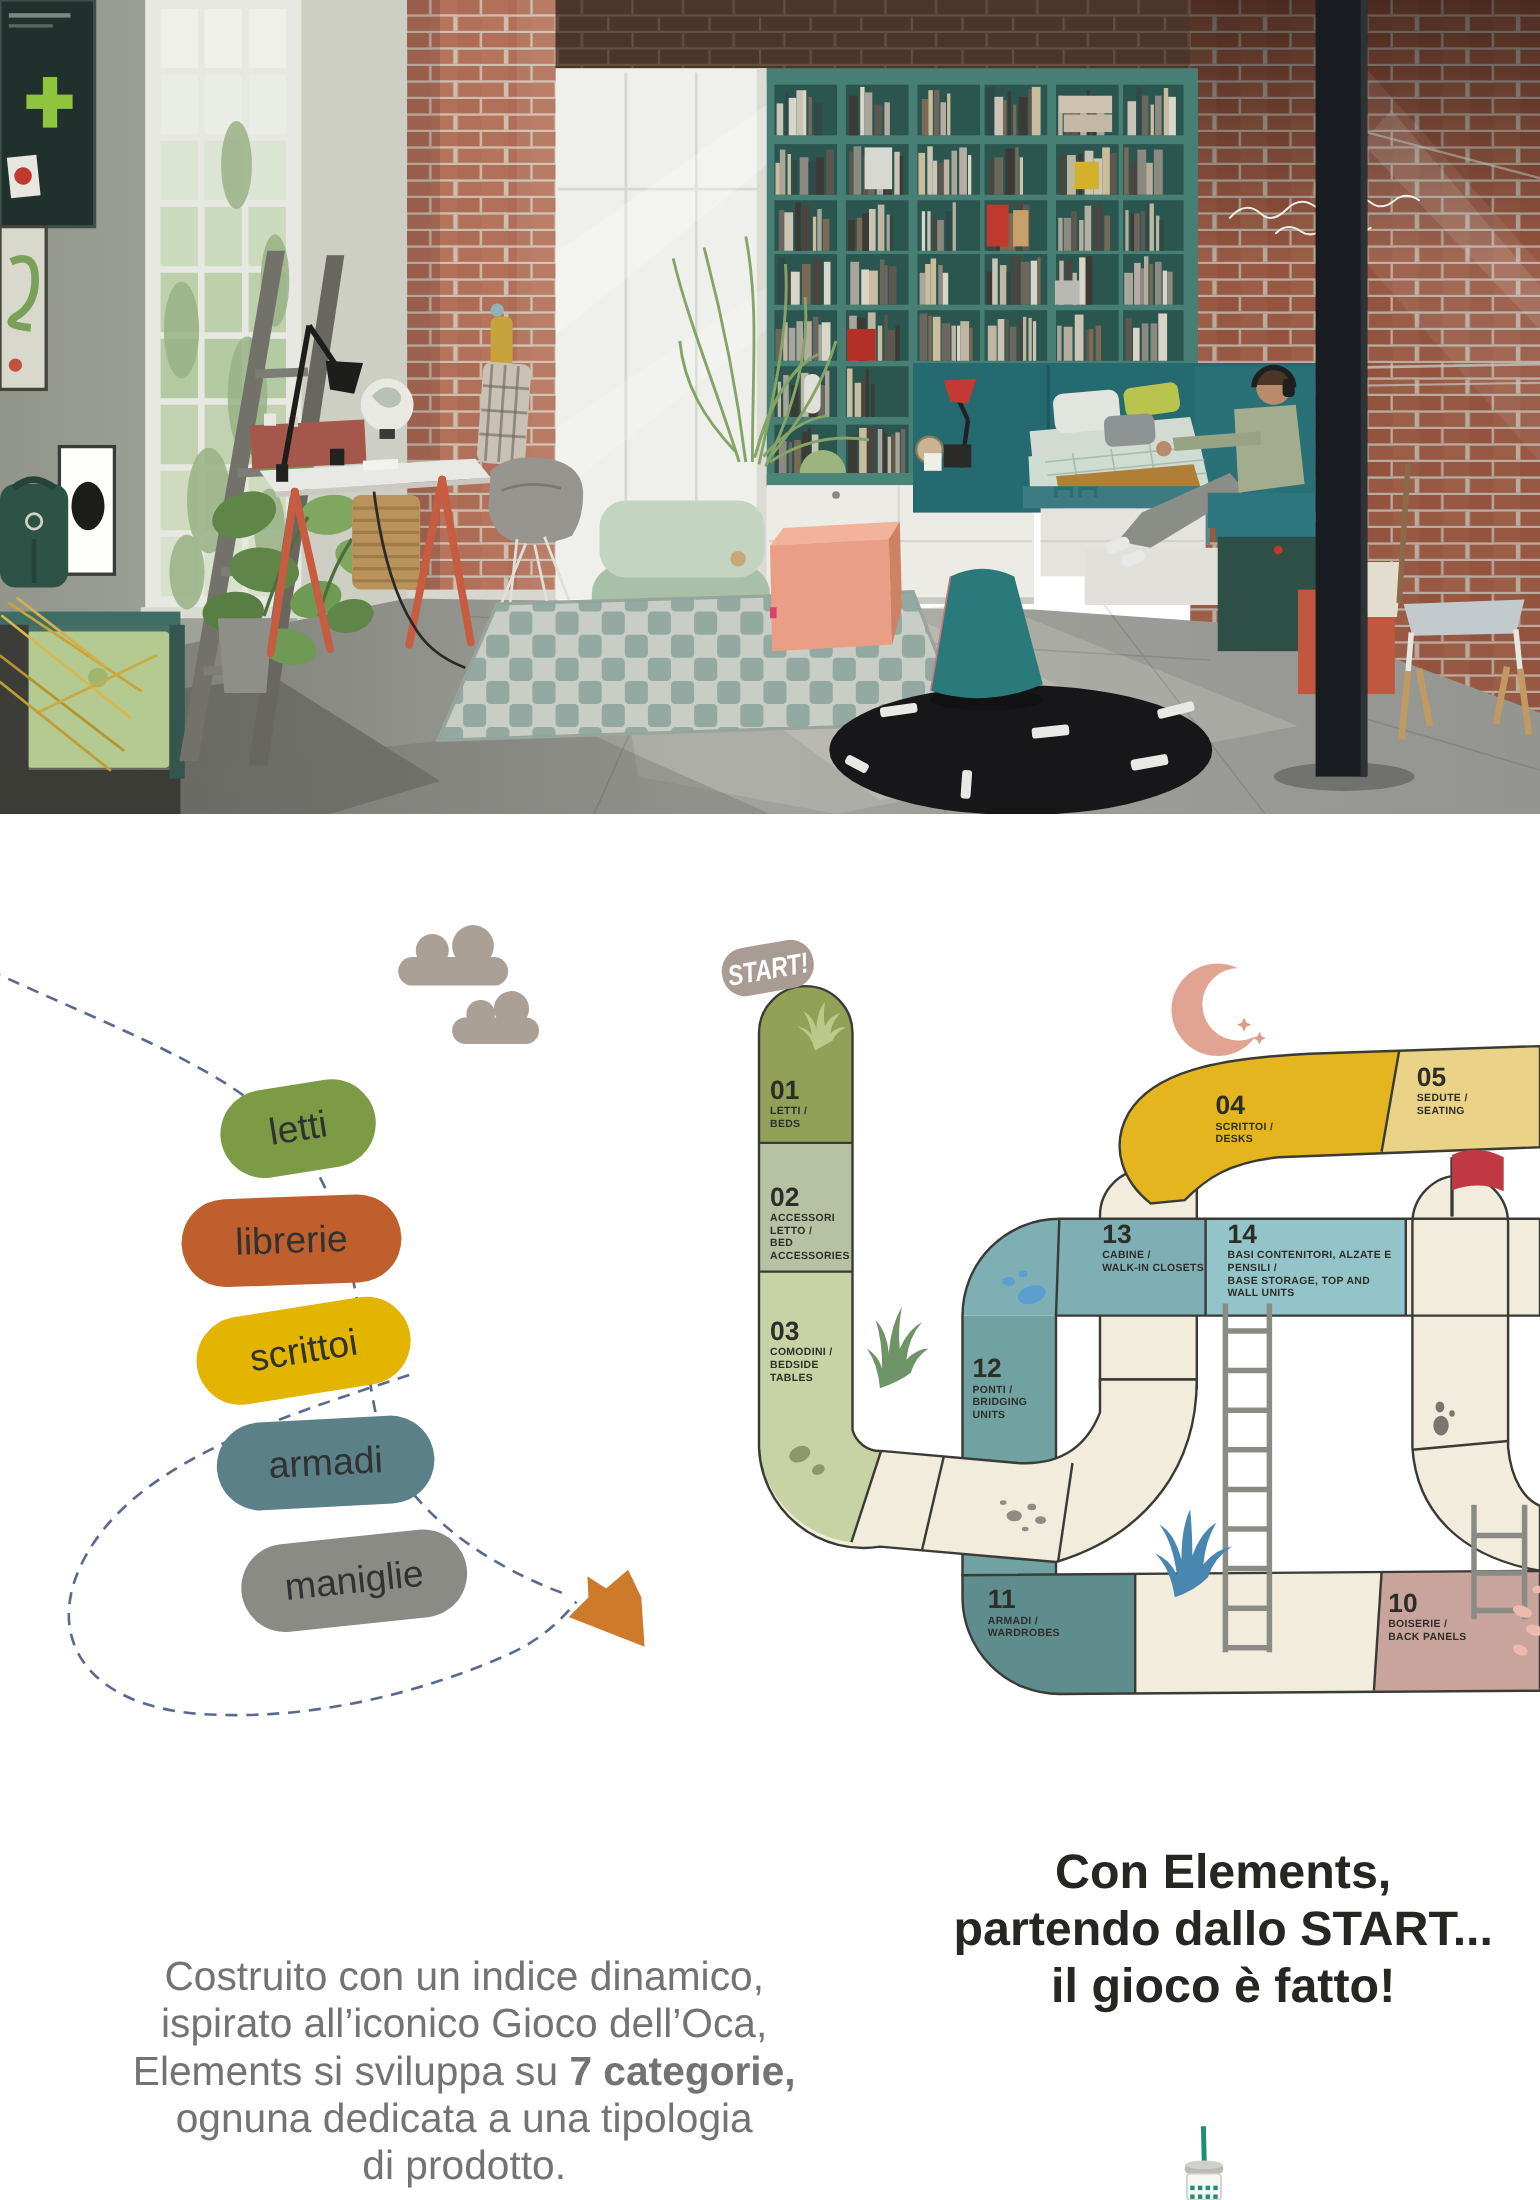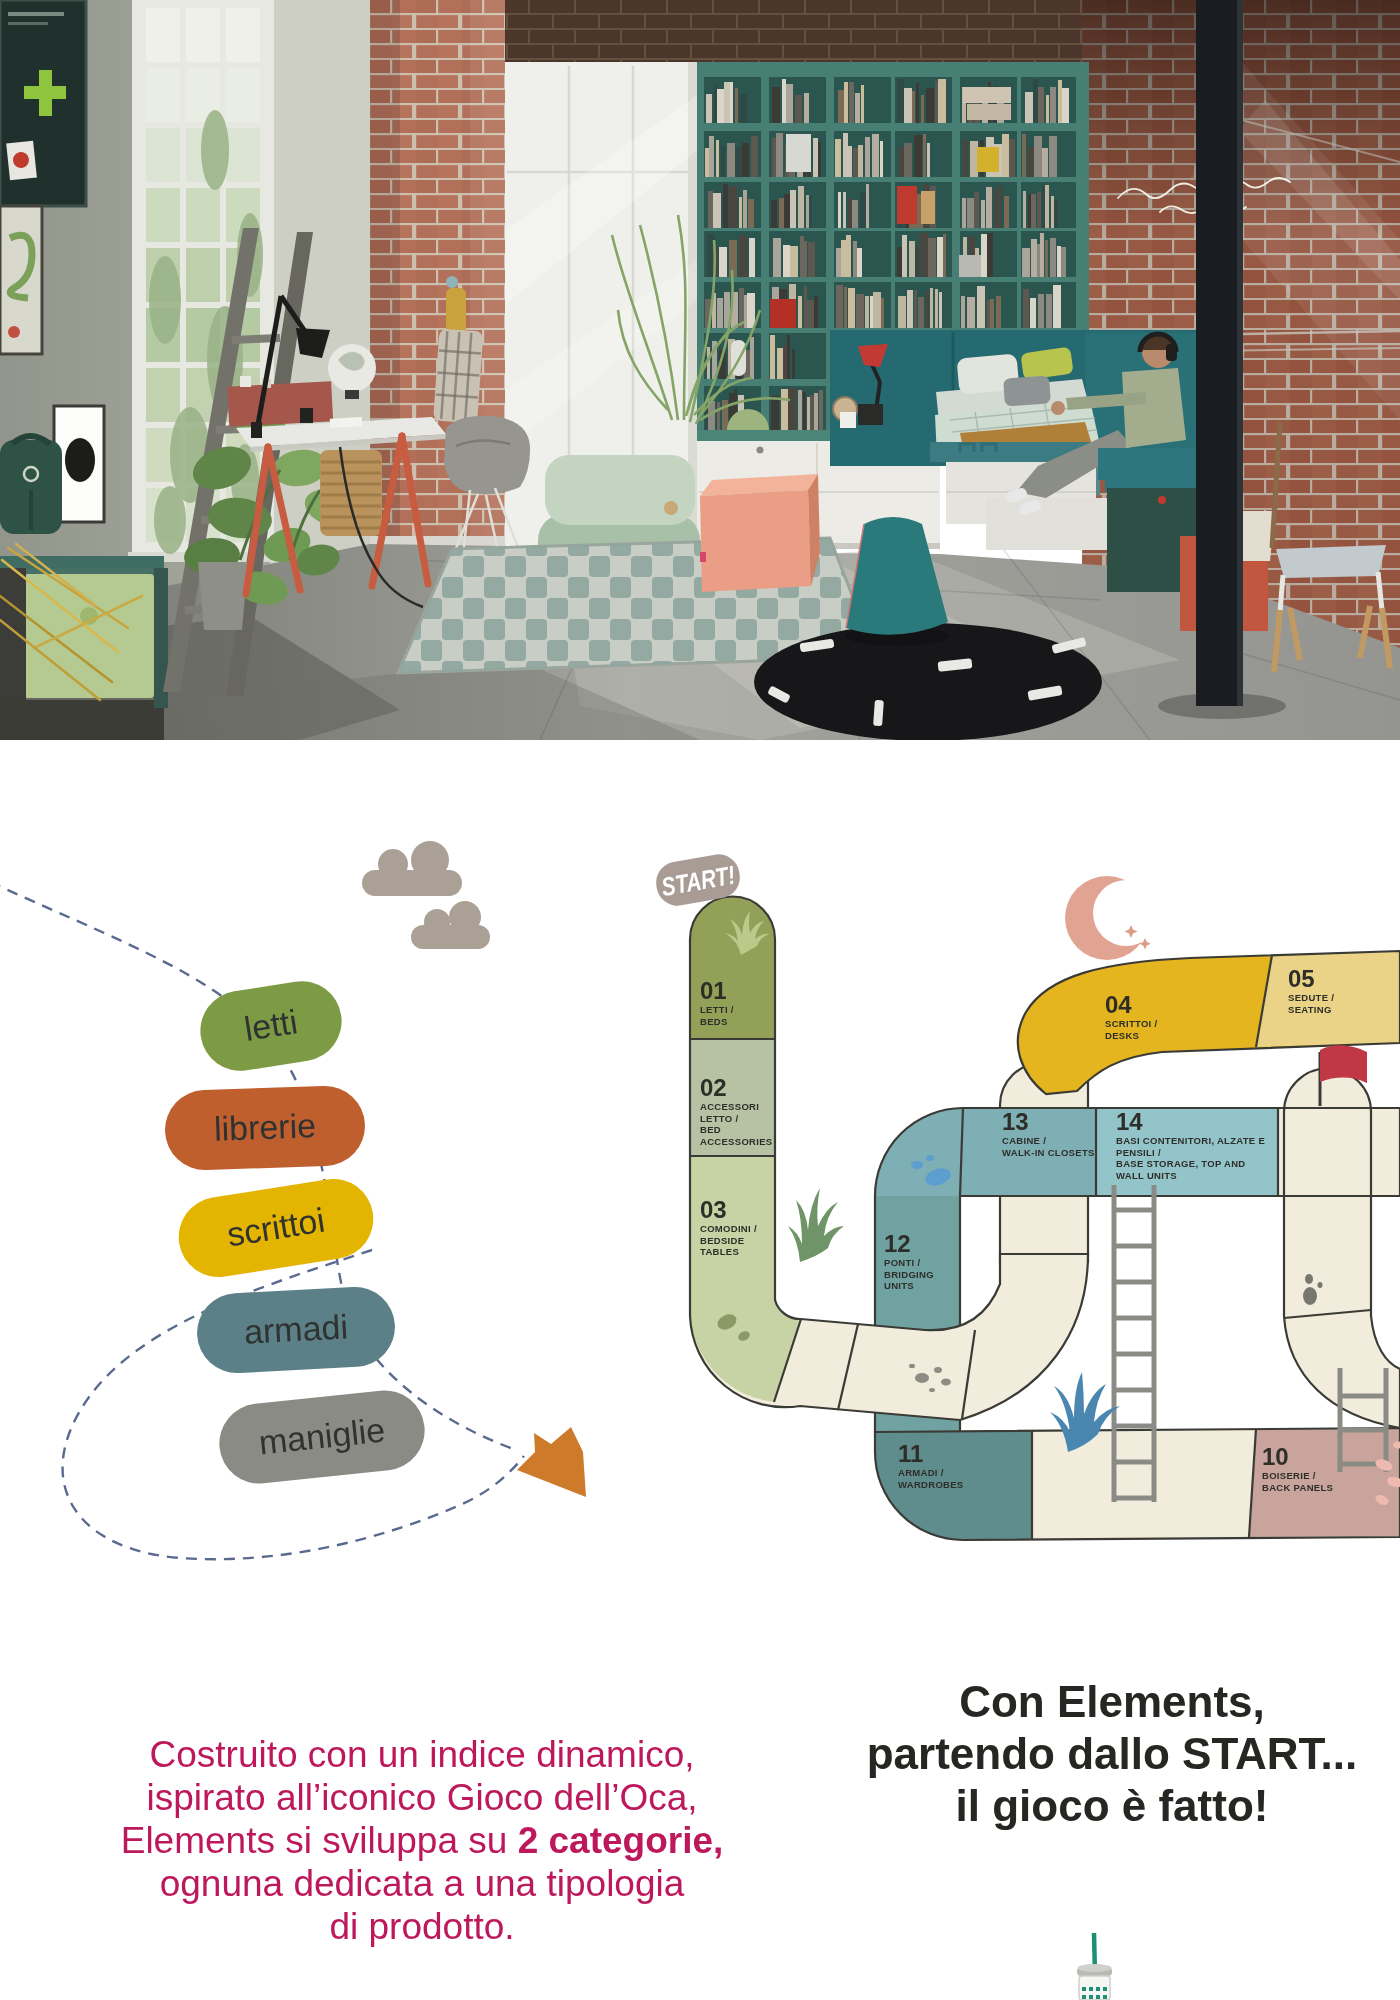--- a/index.html
+++ b/index.html
@@ -1032,24 +1032,24 @@
 
 <g transform="rotate(-6 322 1437)">
           <rect x="219" y="1397" width="206" height="80" rx="40" fill="#8b8b85"></rect>
 <text x="322" y="1448" font-size="34" fill="#2f3230" text-anchor="middle">maniglie</text>
         </g>
 
 <path d="M571,1427 L583,1452 L586,1497 L517,1470 L535,1452 L534,1433 L551,1444 Z" fill="#cd7a2b"></path>
 </svg>
 </div>
 
-<div class="abs" style="left:92px;top:1733px;width:660px;font-size:37px;line-height:43px;color:#be185d;letter-spacing:0px;">
+<div class="abs" style="left:92px;top:1775px;width:660px;font-size:37px;line-height:43px;color:#737373;letter-spacing:0px;">
 Costruito con un indice dinamico,<br>
 ispirato all’iconico Gioco dell’Oca,<br>
-Elements si sviluppa su <b>2 categorie,</b><br>
+Elements si sviluppa su <b>7 categorie,</b><br>
 ognuna dedicata a una tipologia<br>
 di prodotto.
 </div>
 
 <div class="abs" style="left:832px;top:1676px;width:560px;font-size:44px;line-height:52px;font-weight:bold;color:#262622;">
 Con Elements,<br>
 partendo dallo START...<br>
 il gioco è fatto!
 </div>
 

